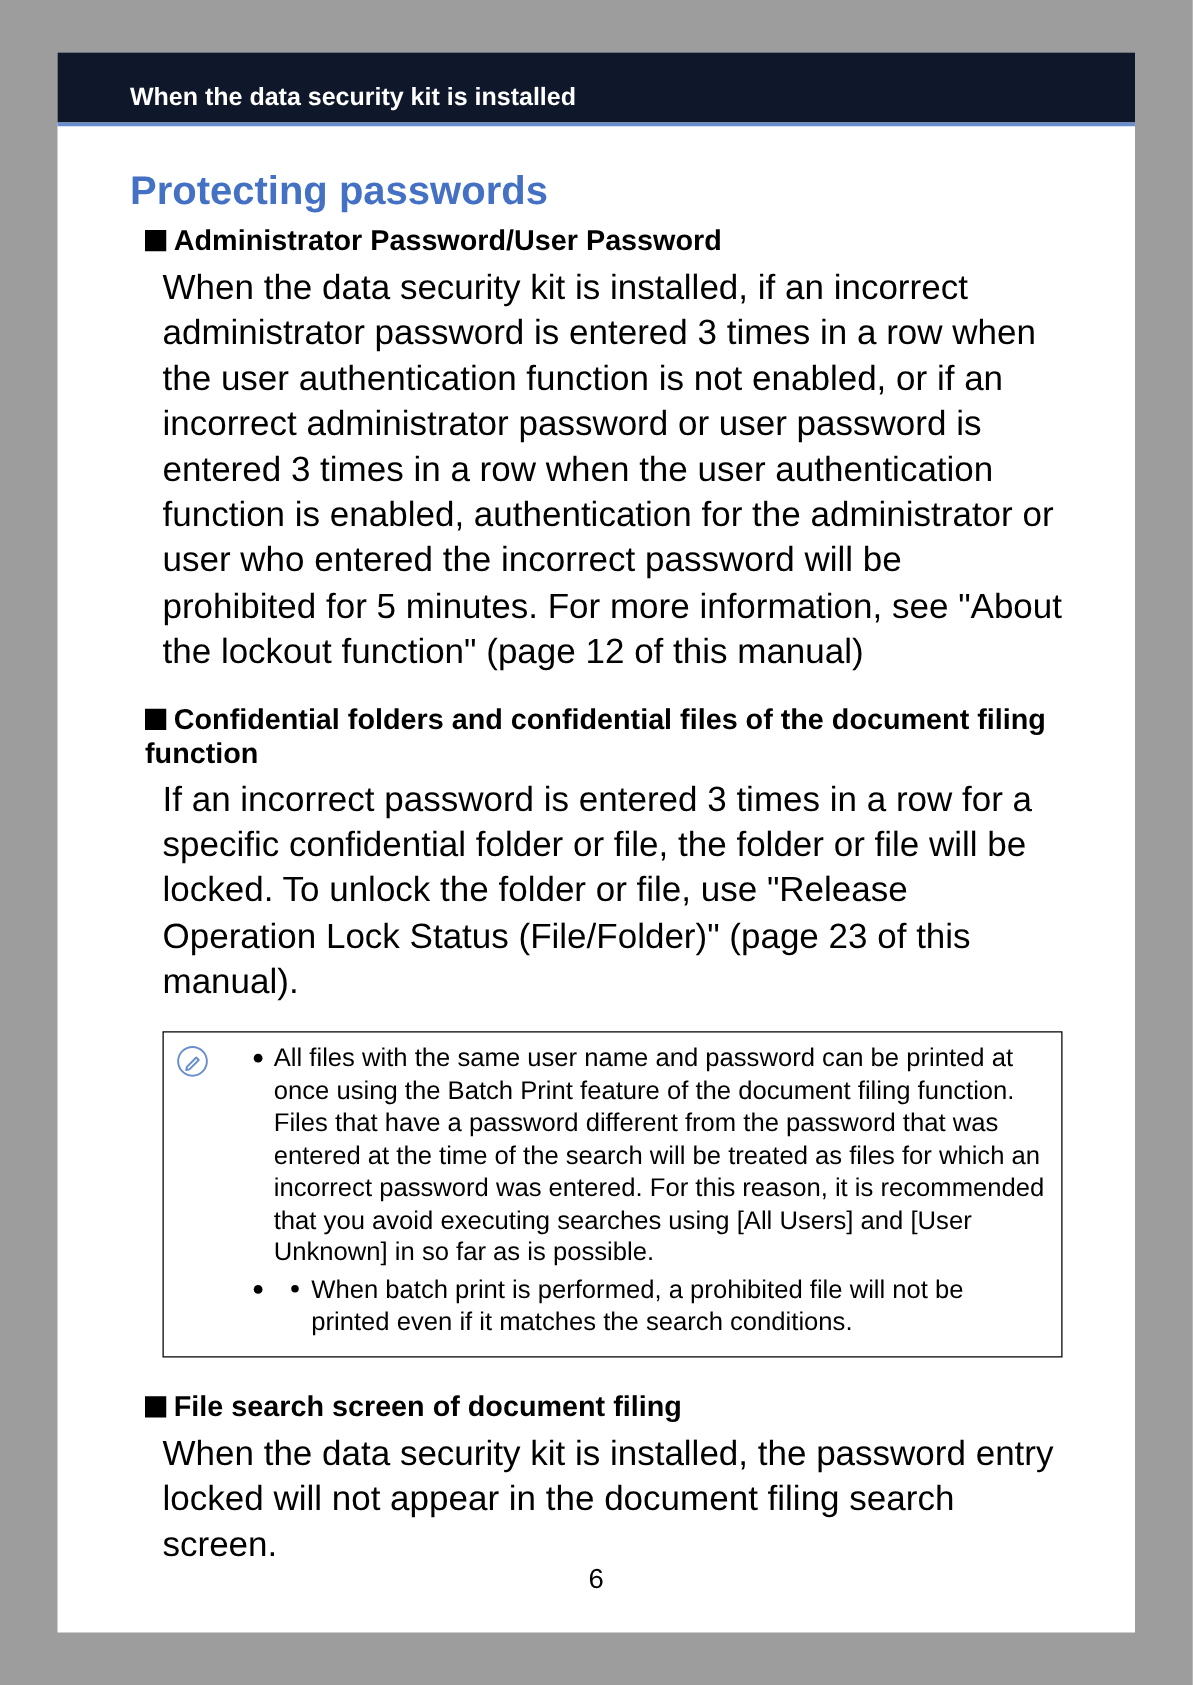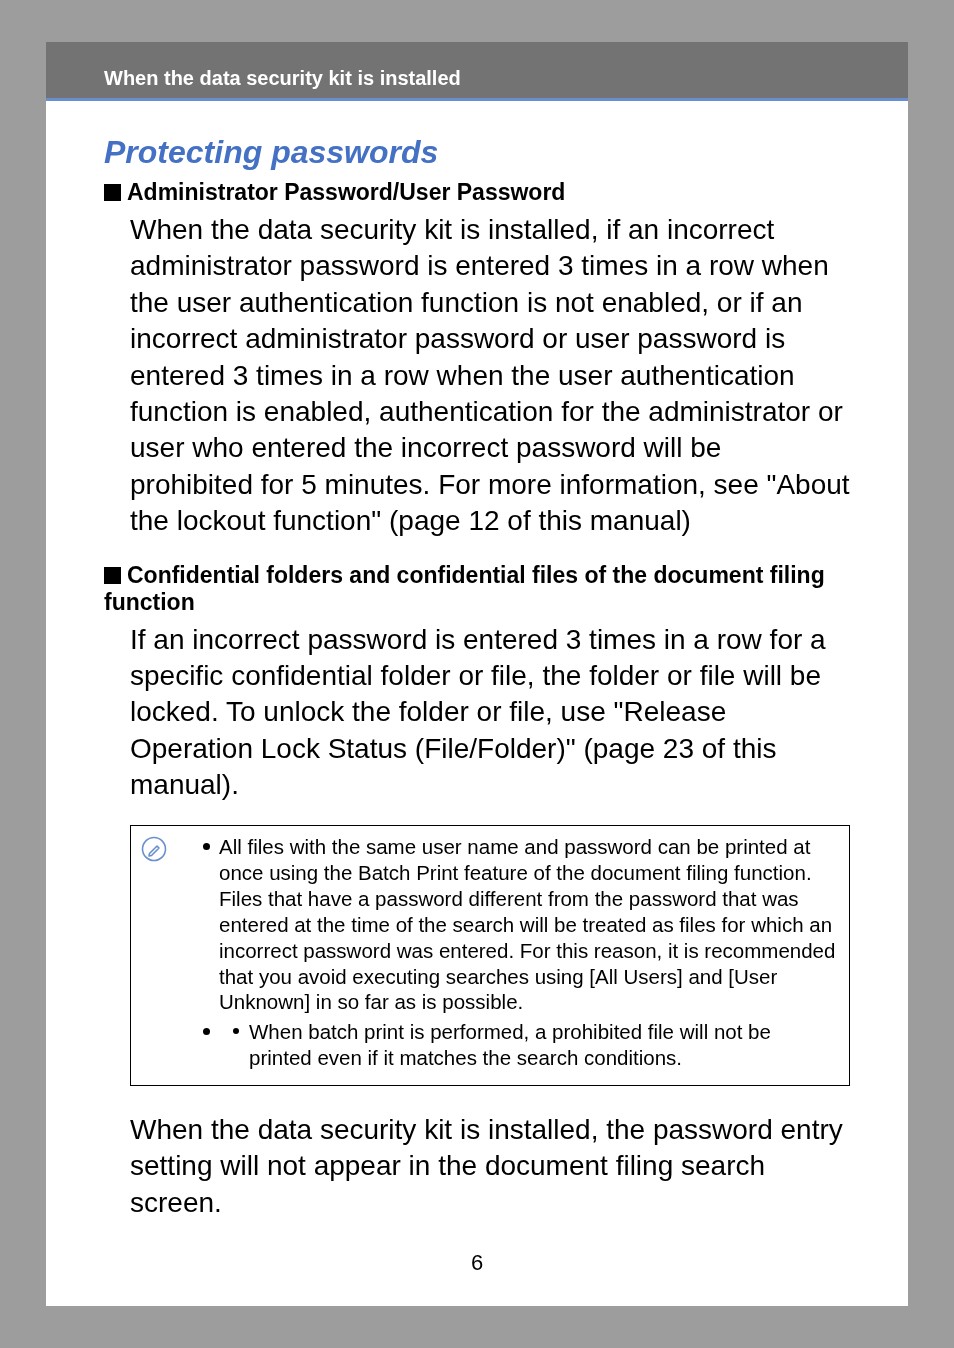--- a/index.html
+++ b/index.html
@@ -14,21 +14,21 @@
   .page {
     position: absolute;
     left: 46px;
     top: 42px;
     width: 862px;
     height: 1264px;
     background: #ffffff;
   }
   .header-text {
     color: #ffffff;
-    background: #737373;
+    background: #0f172a;
     font-weight: bold;
     font-size: 20px;
     position: absolute;
     left: 0;
     right: 0;
     top: 0;
     padding: 25px 0 8px 58px;
   }
   .divider {
     position: absolute;
@@ -39,31 +39,30 @@
   .content {
     position: absolute;
     left: 58px; right: 58px;
     top: 80px;
   }
   .h1 {
     color: #4471c4;
     font-weight: bold;
     font-size: 32px;
     margin: 12px 0 8px 0;
-    font-style: italic;
   }
   .intro {
     font-size: 22px;
     line-height: 1.28;
     margin: 0 0 26px 0;
   }
   .h2 {
     font-size: 23px;
     font-weight: bold;
-    margin: 6px 0 6px 0;
+    margin: 6px 0 6px 12px;
   }
   .sq {
     display: inline-block;
     width: 17px; height: 17px;
     background: #000;
     margin-right: 6px;
     position: relative;
     top: 1px;
   }
   .body {
@@ -158,18 +157,21 @@
       <ul class="note-list">
         <li>All files with the same user name and password can be printed at once using the Batch Print feature of the document filing function. Files that have a password different from the password that was entered at the time of the search will be treated as files for which an incorrect password was entered.  For this reason, it is recommended that you avoid executing searches using [All Users] and [User Unknown] in so far as is possible.</li>
         <li>
           <ul class="sublist">
             <li>When batch print is performed, a prohibited file will not be printed even if it matches the search conditions.</li>
           </ul>
         </li>
       </ul>
     </div>
 
-    <p class="body">When the data security kit is installed, the password entry setting will not appear in the document filing search screen.</p>
+    <div class="h2">
+      <span class="sq"></span><span>File search screen of document filing</span>
+    </div>
+    <p class="body">When the data security kit is installed, the password entry locked will not appear in the document filing search screen.</p>
 
   </div>
 
   <div class="page-number">6</div>
 </div>
 
 </body></html>

